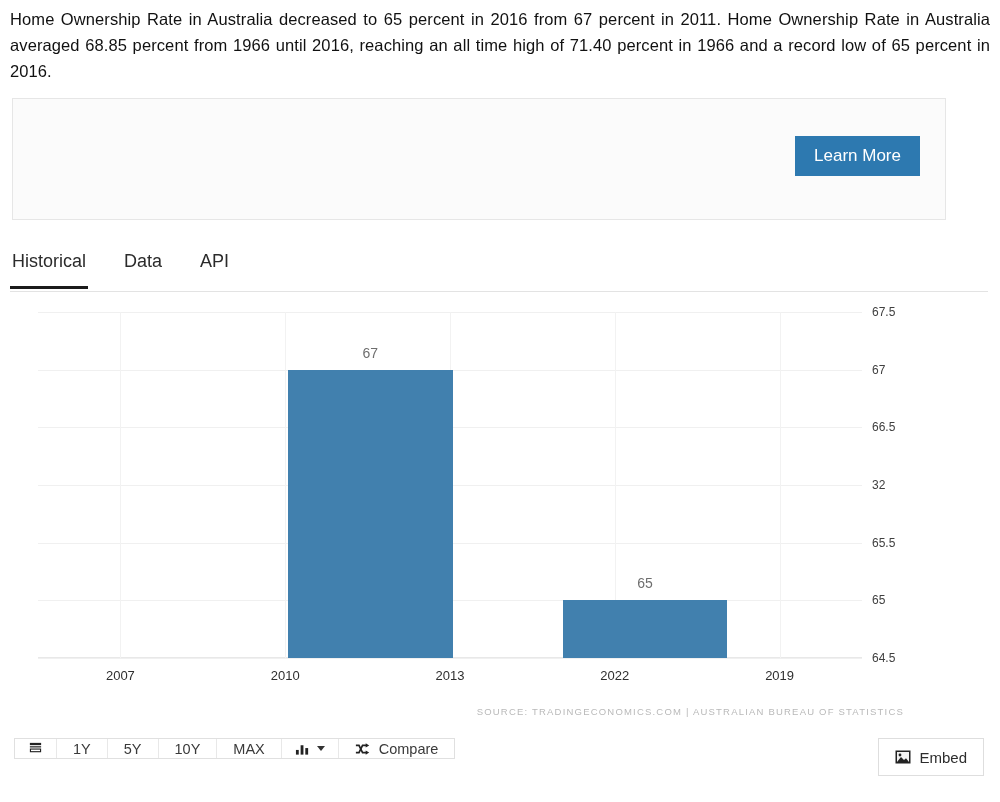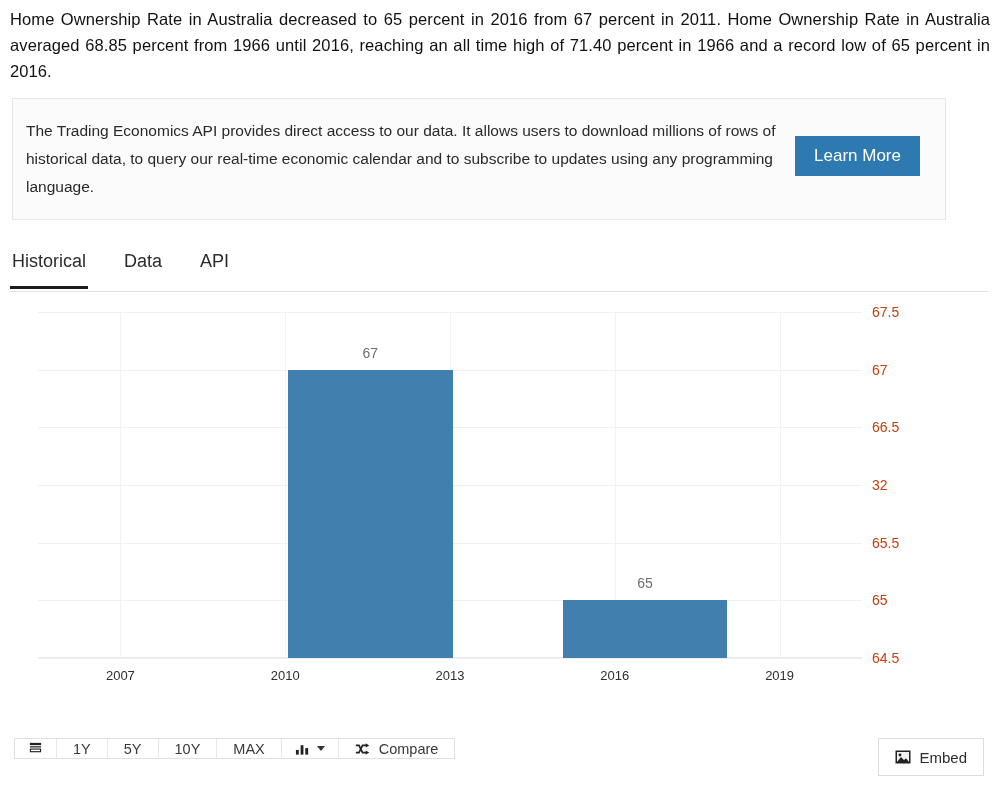--- a/index.html
+++ b/index.html
@@ -137,22 +137,22 @@
   .bar-label {
     position: absolute;
     font-size: 14px;
     color: #6e6e6e;
     transform: translateX(-50%);
     white-space: nowrap;
   }
   .ytick {
     position: absolute;
     left: 872px;
-    font-size: 14px;
-    color: #c2410c;
+    font-size: 12px;
+    color: #404040;
     transform: translateY(-50%);
     white-space: nowrap;
   }
   .xtick {
     position: absolute;
     top: 372px;
     font-size: 13px;
     color: #2f2f2f;
     transform: translateX(-50%);
     white-space: nowrap;
@@ -219,21 +219,20 @@
     border-top: 5px solid #333;
     margin-left: 7px;
   }
 </style>
 </head>
 <body>
 
 <div class="intro">Home Ownership Rate in Australia decreased to 65 percent in 2016 from 67 percent in 2011. Home Ownership Rate in Australia averaged 68.85 percent from 1966 until 2016, reaching an all time high of 71.40 percent in 1966 and a record low of 65 percent in 2016.</div>
 
 <div class="promo">
-  <div class="promo-text">The Trading Economics API provides direct access to our data. It allows users to download millions of rows of historical data, to query our real-time economic calendar and to subscribe to updates using any programming language.</div>
   <button class="promo-btn">Learn More</button>
 </div>
 
 <div class="tabs">
   <div class="tab active">Historical</div>
   <div class="tab">Data</div>
   <div class="tab">API</div>
 </div>
 
 <div class="chart-area">
@@ -262,23 +261,24 @@
       <div class="ytick" style="top: 131.333px;">66.5</div>
       <div class="ytick" style="top: 189px;">32</div>
       <div class="ytick" style="top: 246.667px;">65.5</div>
       <div class="ytick" style="top: 304.333px;">65</div>
       <div class="ytick" style="top: 362px;">64.5</div>
     </div>
   <div id="xticks">
       <div class="xtick" style="left: 120.4px;">2007</div>
       <div class="xtick" style="left: 285.2px;">2010</div>
       <div class="xtick" style="left: 450px;">2013</div>
-      <div class="xtick" style="left: 614.8px;">2016</div>
+      <div class="xtick" style="left: 614.8px;">2022</div>
       <div class="xtick" style="left: 779.6px;">2019</div>
     </div>
+  <div class="source">SOURCE: TRADINGECONOMICS.COM  |  AUSTRALIAN BUREAU OF STATISTICS</div>
 </div>
 
 <div class="toolbar">
   <div class="tb-btn tb-icon-btn">
     <span class="ico">
       <svg width="15" height="15" viewBox="0 0 16 16" aria-hidden="true">
         <rect x="2" y="2" width="12" height="2.4" fill="#222"></rect>
         <rect x="2" y="5.6" width="12" height="1.3" fill="#222"></rect>
         <rect x="2" y="8" width="12" height="4" fill="#222"></rect>
         <rect x="3.2" y="9.2" width="9.6" height="1.6" fill="#fff"></rect>

